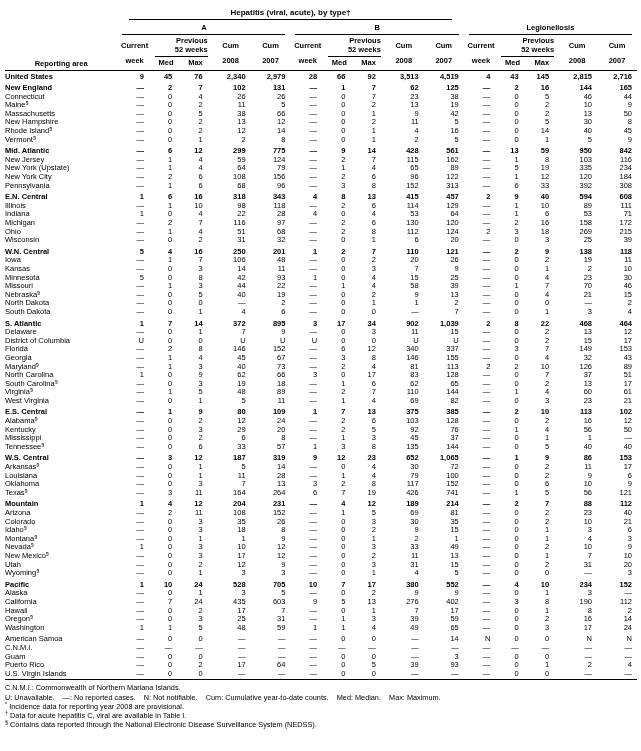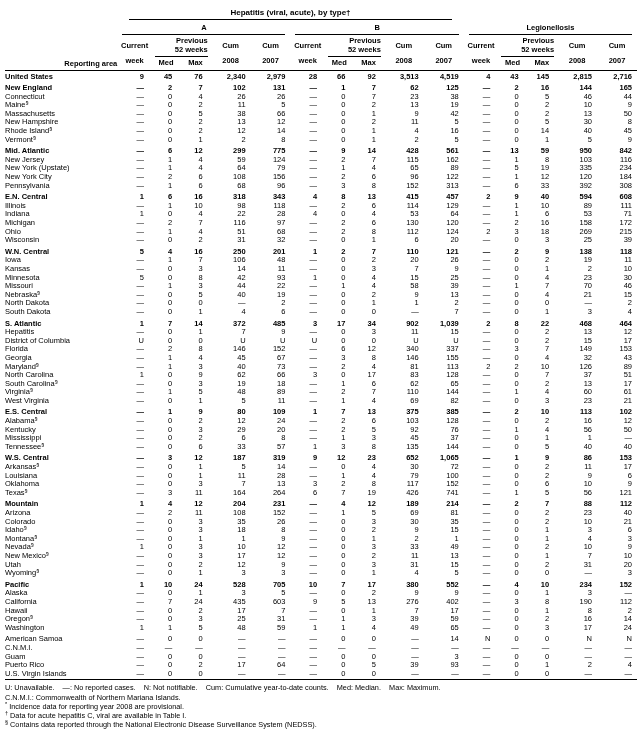--- a/index.html
+++ b/index.html
@@ -7,21 +7,21 @@
   .page{padding:4px 4px 0 5px;}
   .title{font-size:9.5px;font-weight:bold;line-height:11.5px;letter-spacing:0;padding-bottom:3px;border-bottom:1.5px solid #000;}
   .title .cont{font-style:italic;}
   table{width:100%;border-collapse:collapse;table-layout:fixed;margin-top:1px;}
   col.c-area{width:107px;}
   col.c-cur{width:33px;}
   col.c-med{width:27px;}
   col.c-max{width:29px;}
   col.c-cum{width:38px;}
   thead th{font-size:7.5px;font-weight:bold;padding:0;vertical-align:bottom;text-align:center;}
-  th.area-h{text-align:right;vertical-align:bottom;padding-bottom:2px;}
+  th.area-h{text-align:center;vertical-align:bottom;padding-bottom:2px;}
   .ul{border-bottom:1px solid #000;padding-bottom:2px;margin:0 5px;}
   .sp-ul{margin:0 12px;font-size:8px;}
   th.sp{padding-top:1px;height:14px;}
   th.grp{height:13px;padding-top:2px;}
   th.cw,th.cum{white-space:pre-line;line-height:15px;padding-bottom:2px;}
   .prev-ul{white-space:pre-line;line-height:8.5px;margin:0 3px;text-align:right;}
   th.prev{padding-top:2px;}
   th.mm{padding:2px 0 2px 0;line-height:8.5px;margin-left:40px;}
   .bb{border-bottom:1.5px solid #000;}
   tbody td{font-size:7.5px;line-height:8.6px;padding:0;white-space:nowrap;overflow:hidden;}
@@ -621,34 +621,34 @@
         </tr>
         <tr class="gap">
           <td colspan="16"></td>
         </tr>
         <tr class="bold">
           <td class="area">S. Atlantic</td>
           <td class="num">1</td>
           <td class="num">7</td>
           <td class="num">14</td>
           <td class="num cum">372</td>
-          <td class="num cum">485</td>
+          <td class="num cum">895</td>
           <td class="num">3</td>
           <td class="num">17</td>
           <td class="num">34</td>
           <td class="num cum">902</td>
           <td class="num cum">1,039</td>
           <td class="num">2</td>
           <td class="num">8</td>
           <td class="num">22</td>
           <td class="num cum">468</td>
           <td class="num cum">464</td>
         </tr>
         <tr>
-          <td class="area">Hepatitis</td>
+          <td class="area">Delaware</td>
           <td class="num">—</td>
           <td class="num">0</td>
           <td class="num">1</td>
           <td class="num cum">7</td>
           <td class="num cum">9</td>
           <td class="num">—</td>
           <td class="num">0</td>
           <td class="num">3</td>
           <td class="num cum">11</td>
           <td class="num cum">15</td>
@@ -1354,19 +1354,19 @@
           <td class="num">—</td>
           <td class="num">0</td>
           <td class="num">0</td>
           <td class="num cum">—</td>
           <td class="num cum">—</td>
         </tr>
       </tbody>
   </table>
 
   <div class="footnotes">
+      <div class="fline">C.N.M.I.: Commonwealth of Northern Mariana Islands.</div>
       <div class="fline">U: Unavailable.    —: No reported cases.    N: Not notifiable.    Cum: Cumulative year-to-date counts.    Med: Median.    Max: Maximum.</div>
-      <div class="fline">C.N.M.I.: Commonwealth of Northern Mariana Islands.</div>
       <div class="fline"><sup>*</sup> Incidence data for reporting year 2008 are provisional.</div>
       <div class="fline"><sup>†</sup> Data for acute hepatitis C, viral are available in Table I.</div>
       <div class="fline"><sup>§</sup> Contains data reported through the National Electronic Disease Surveillance System (NEDSS).</div>
     </div>
 </div>
 
 </body></html>

